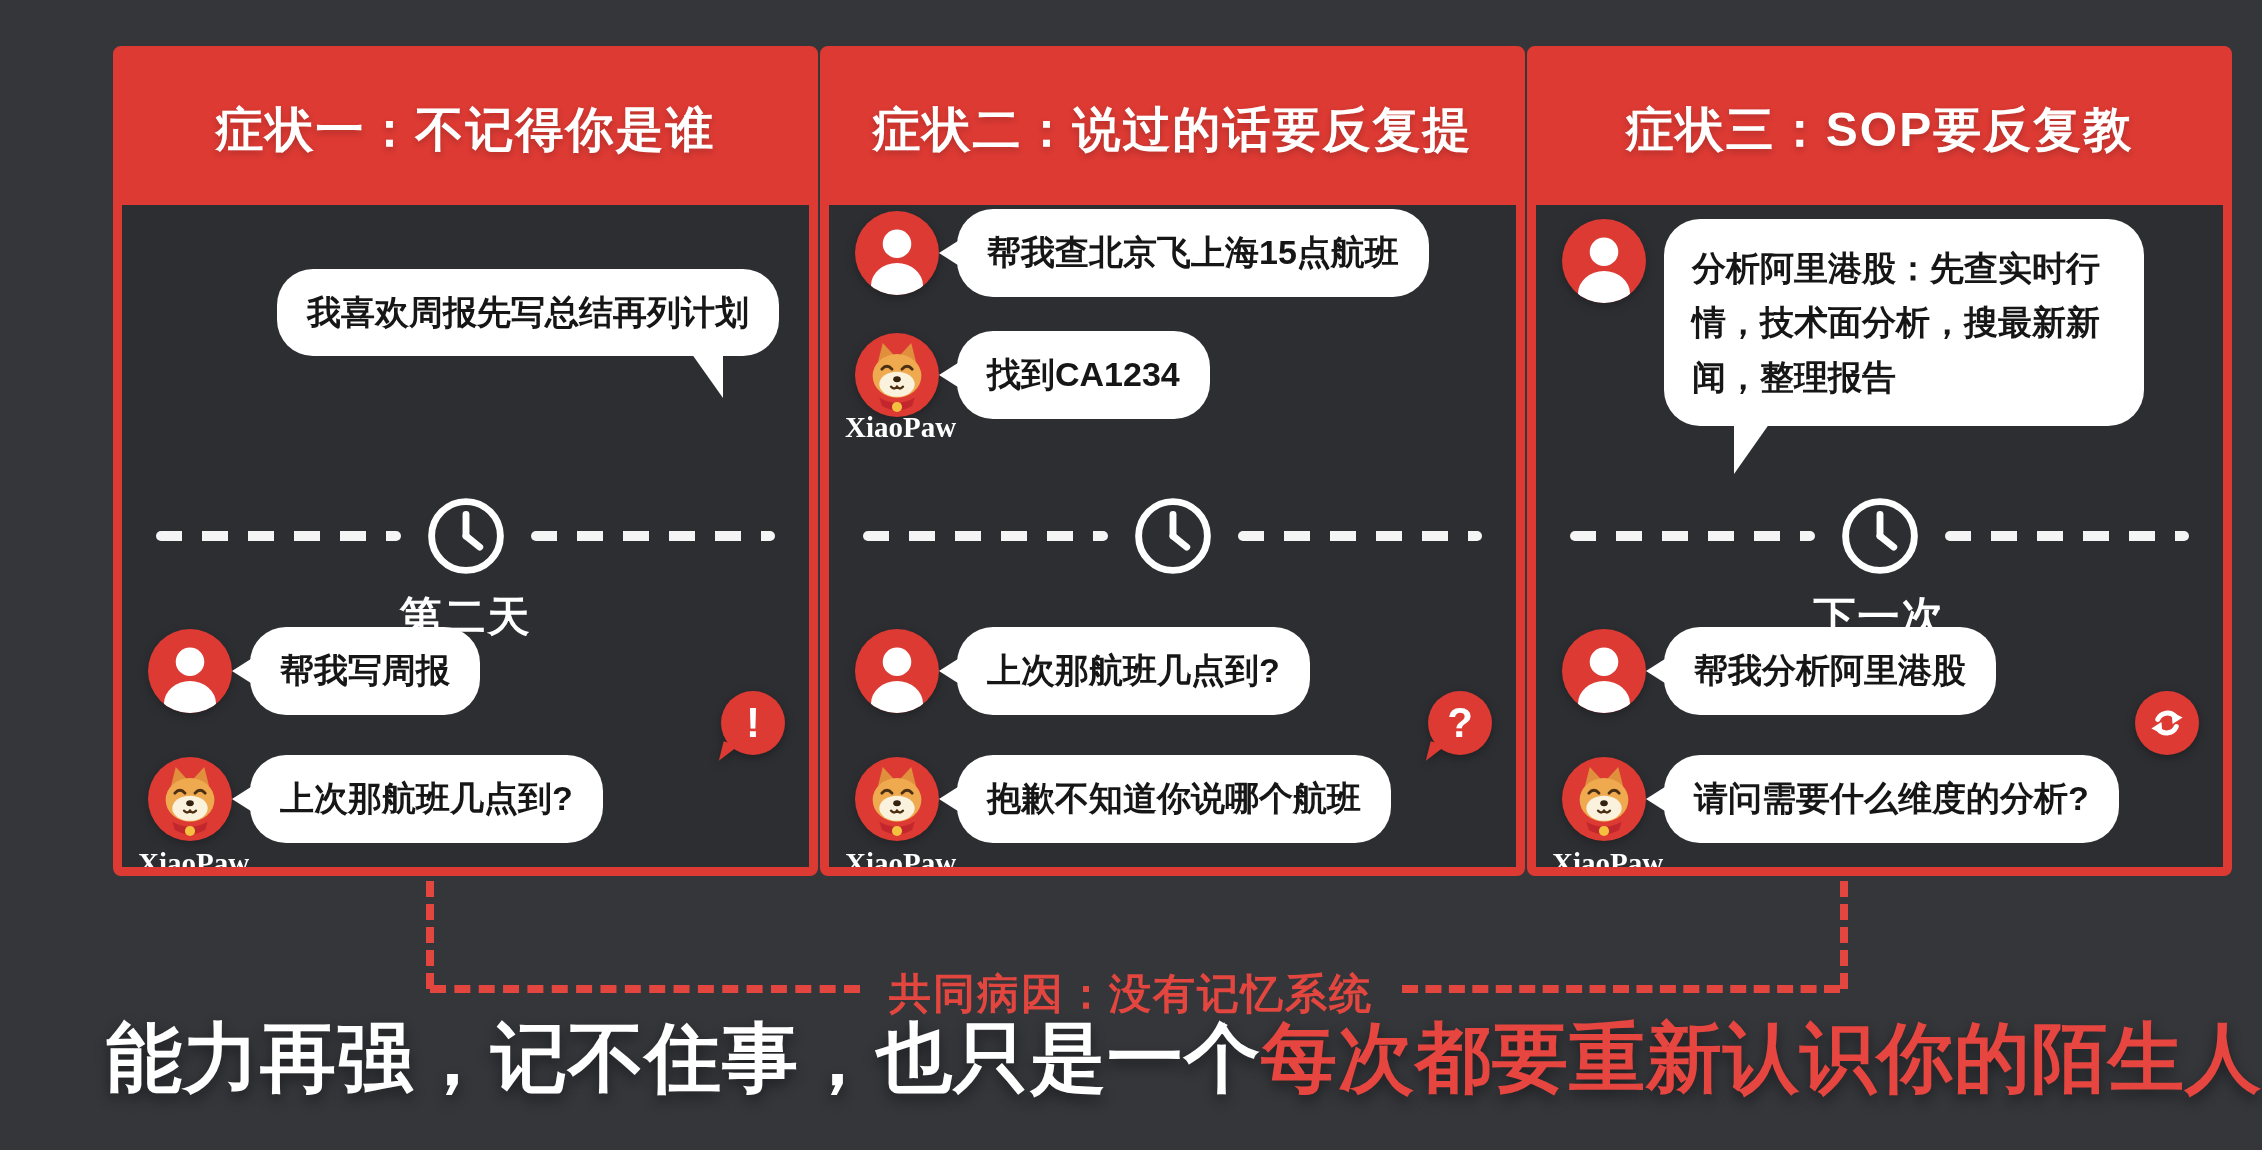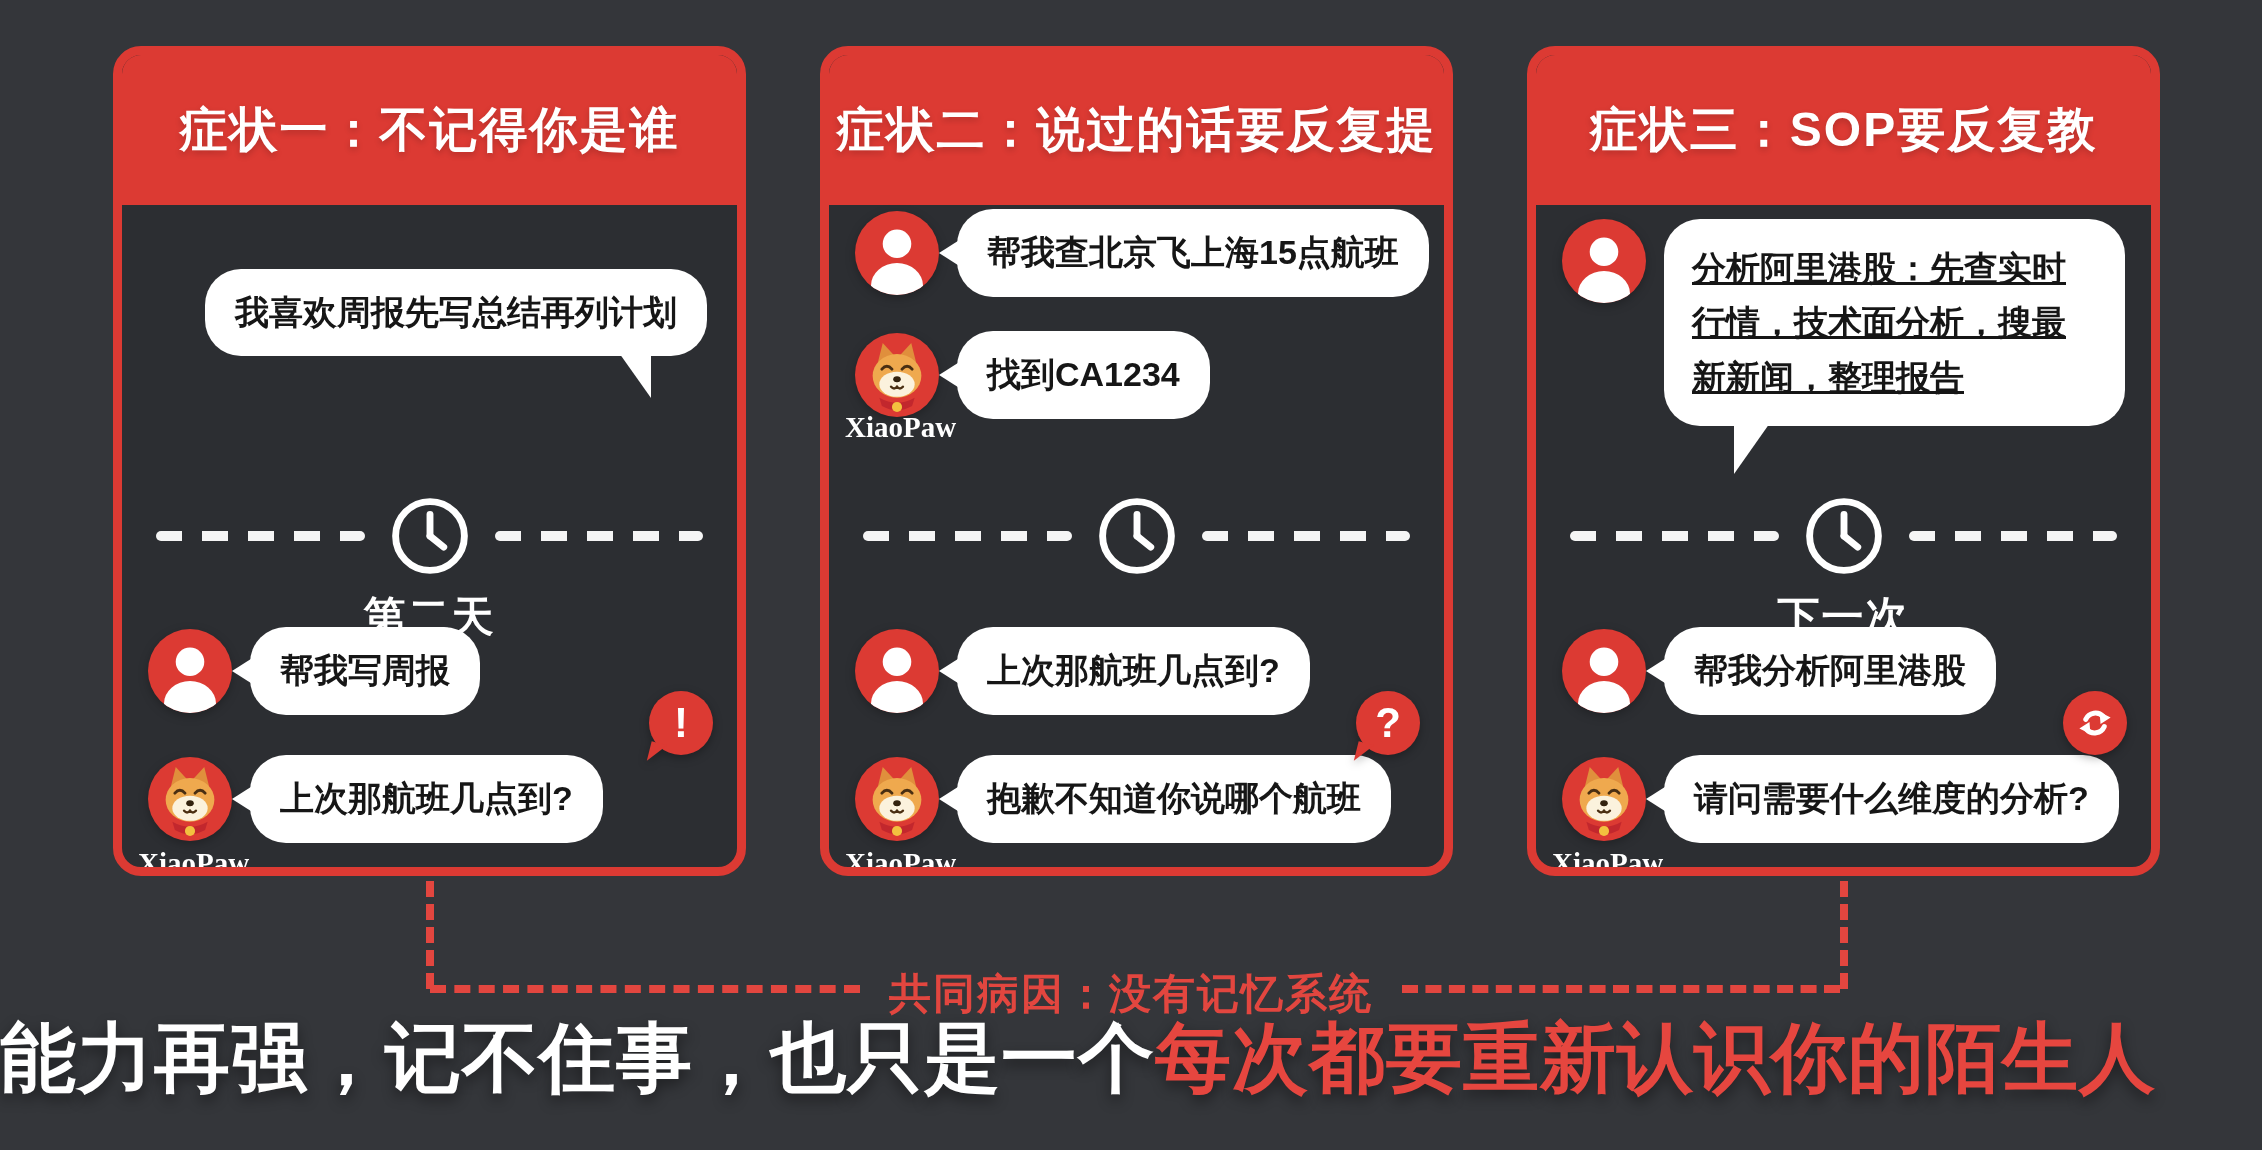--- a/index.html
+++ b/index.html
@@ -13,24 +13,24 @@
   *{box-sizing:border-box;margin:0;padding:0;}
   html,body{background:var(--page-bg);}
   body{
     width:2262px;height:1150px;
     font-family:"Liberation Sans","DejaVu Sans",sans-serif;
   }
   .canvas{position:relative;width:2262px;height:1150px;background:var(--page-bg);overflow:hidden;}
 
   
   .panel{
-    position:absolute;top:46px;width:633px;height:830px;
+    position:absolute;top:46px;width:705px;height:830px;
     background:var(--panel-bg);
     border:9px solid var(--red);
-    border-radius:28px;
+    border-radius:8px;
     overflow:hidden;
   }
   .panel.p1{left:113px}
   .panel.p2{left:820px}
   .panel.p3{left:1527px}
 
   .panel-header{
     height:150px;background:var(--red);
     display:flex;align-items:center;justify-content:center;
   }
@@ -52,21 +52,21 @@
     position:absolute;left:-18px;top:50%;transform:translateY(-50%);
     width:0;height:0;border-top:14px solid transparent;border-bottom:14px solid transparent;
     border-right:22px solid var(--bubble);
   }
   .bubble-standalone{position:absolute;top:64px;right:30px;}
   .tail-br{
     position:absolute;right:56px;bottom:-42px;width:0;height:0;
     border-top:48px solid var(--bubble);border-left:34px solid transparent;
   }
   .bubble-multi{
-    width:480px;white-space:normal;line-height:1.6;padding:22px 28px;text-decoration:underline;
+    width:480px;white-space:normal;line-height:1.6;padding:22px 28px;
   }
   .tail-bl{
     position:absolute;left:70px;bottom:-48px;width:0;height:0;
     border-top:54px solid var(--bubble);border-right:38px solid transparent;
   }
 
   
   .msg-row{
     position:absolute;left:26px;right:26px;height:96px;
     display:flex;align-items:center;gap:18px;
@@ -121,21 +121,21 @@
   .h-dash{position:absolute;top:985px;height:0;border-top:8px dashed var(--conn-red);}
   .h-dash.left{left:430px;width:430px}
   .h-dash.right{left:1402px;width:438px}
   .connector-label{
     position:absolute;top:966px;left:50%;transform:translateX(-50%);
     color:var(--conn-red);font-size:42px;font-weight:bold;letter-spacing:2px;white-space:nowrap;
   }
 
   
   .headline{
-    position:absolute;top:1008px;left:0;right:0;text-align:left;
+    position:absolute;top:1008px;left:0;right:0;text-align:right;
     font-size:76px;font-weight:900;letter-spacing:1px;white-space:nowrap;
     text-shadow:0 6px 14px rgba(0,0,0,.45);
   }
   .hl-white{color:#FFFFFF;}
   .hl-red{color:#E6463F;}
 </style>
 </head>
 <body>
 
 <svg width="0" height="0" style="position:absolute" aria-hidden="true">

